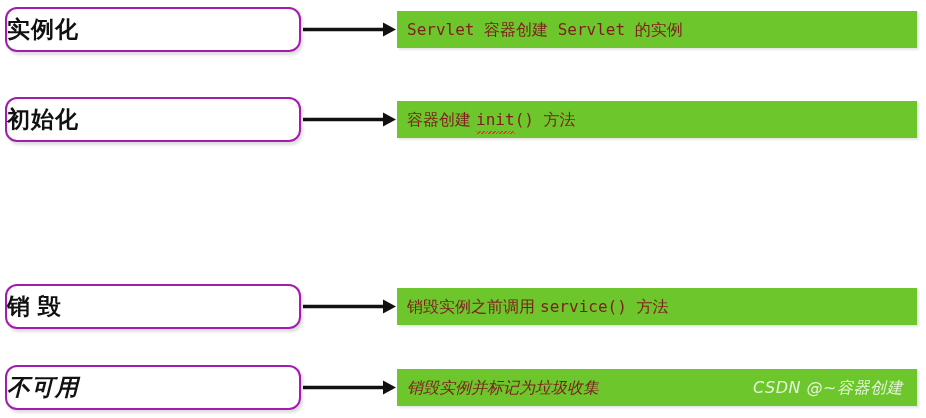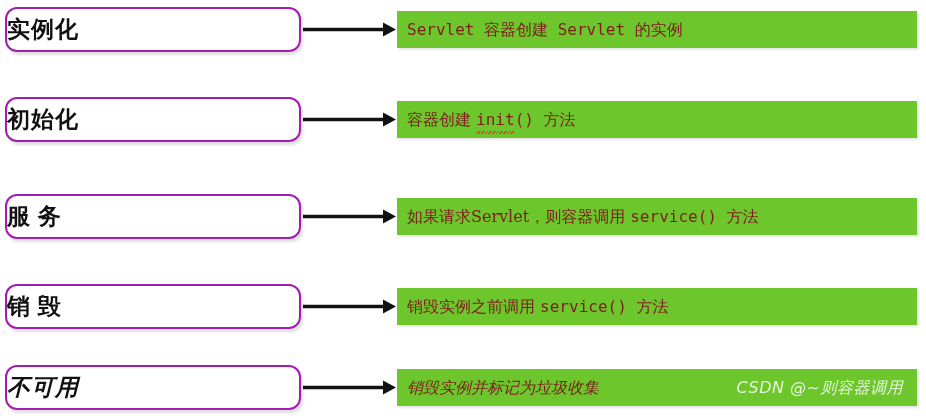--- a/index.html
+++ b/index.html
@@ -153,32 +153,20 @@
         <span class="stage-label">初始化</span>
       </div>
       <div class="connector"><svg width="96" height="45" viewBox="0 0 96 45">
           <line x1="2" y1="22.5" x2="84" y2="22.5" stroke="#111111" stroke-width="3.4"></line>
           <polygon points="82,15.5 95,22.5 82,29.5" fill="#111111"></polygon>
         </svg></div>
       <div class="desc-box">
         <span class="desc-text"><span>容器创建 </span><span class="mono spell">init</span><span class="mono">() </span><span>方法</span></span>
       </div>
     </div>
-    <div class="row" style="top: 194px;">
-      <div class="stage-box">
-        <span class="stage-label">服 务</span>
-      </div>
-      <div class="connector"><svg width="96" height="45" viewBox="0 0 96 45">
-          <line x1="2" y1="22.5" x2="84" y2="22.5" stroke="#111111" stroke-width="3.4"></line>
-          <polygon points="82,15.5 95,22.5 82,29.5" fill="#111111"></polygon>
-        </svg></div>
-      <div class="desc-box">
-        <span class="desc-text"><span>如果请求</span><span>Servlet</span><span>，则容器调用 </span><span class="mono">service() </span><span>方法</span></span>
-      </div>
-    </div>
     <div class="row" style="top: 284px; padding-left: 40px;">
       <div class="stage-box">
         <span class="stage-label">销 毁</span>
       </div>
       <div class="connector"><svg width="96" height="45" viewBox="0 0 96 45">
           <line x1="2" y1="22.5" x2="84" y2="22.5" stroke="#111111" stroke-width="3.4"></line>
           <polygon points="82,15.5 95,22.5 82,29.5" fill="#111111"></polygon>
         </svg></div>
       <div class="desc-box">
         <span class="desc-text"><span>销毁实例之前调用 </span><span class="mono">service() </span><span>方法</span></span>
@@ -187,16 +175,16 @@
     <div class="row" style="top: 365px; font-style: italic;">
       <div class="stage-box">
         <span class="stage-label">不可用</span>
       </div>
       <div class="connector"><svg width="96" height="45" viewBox="0 0 96 45">
           <line x1="2" y1="22.5" x2="84" y2="22.5" stroke="#111111" stroke-width="3.4"></line>
           <polygon points="82,15.5 95,22.5 82,29.5" fill="#111111"></polygon>
         </svg></div>
       <div class="desc-box">
         <span class="desc-text"><span>销毁实例并标记为垃圾收集</span></span>
-        <span class="watermark">CSDN @~则容器调用</span>
+        <span class="watermark">CSDN @~容器创建</span>
       </div>
     </div>
   </div>
 
 </body></html>

